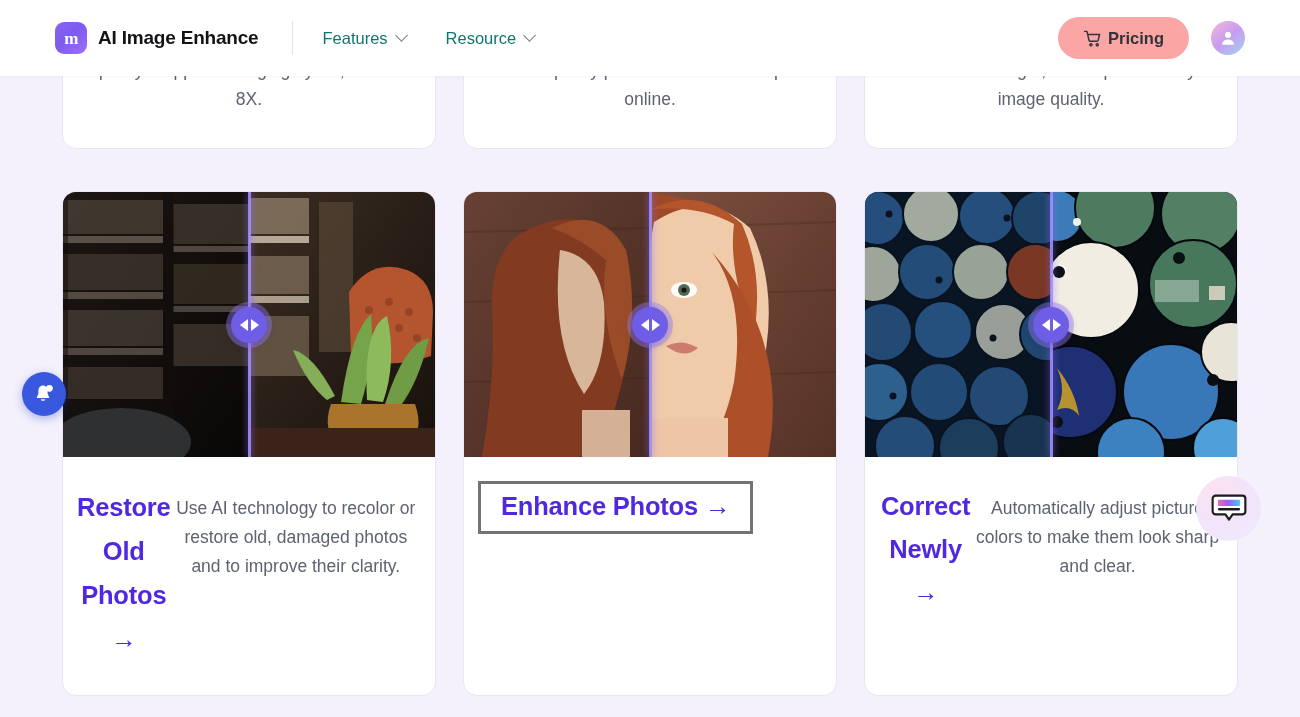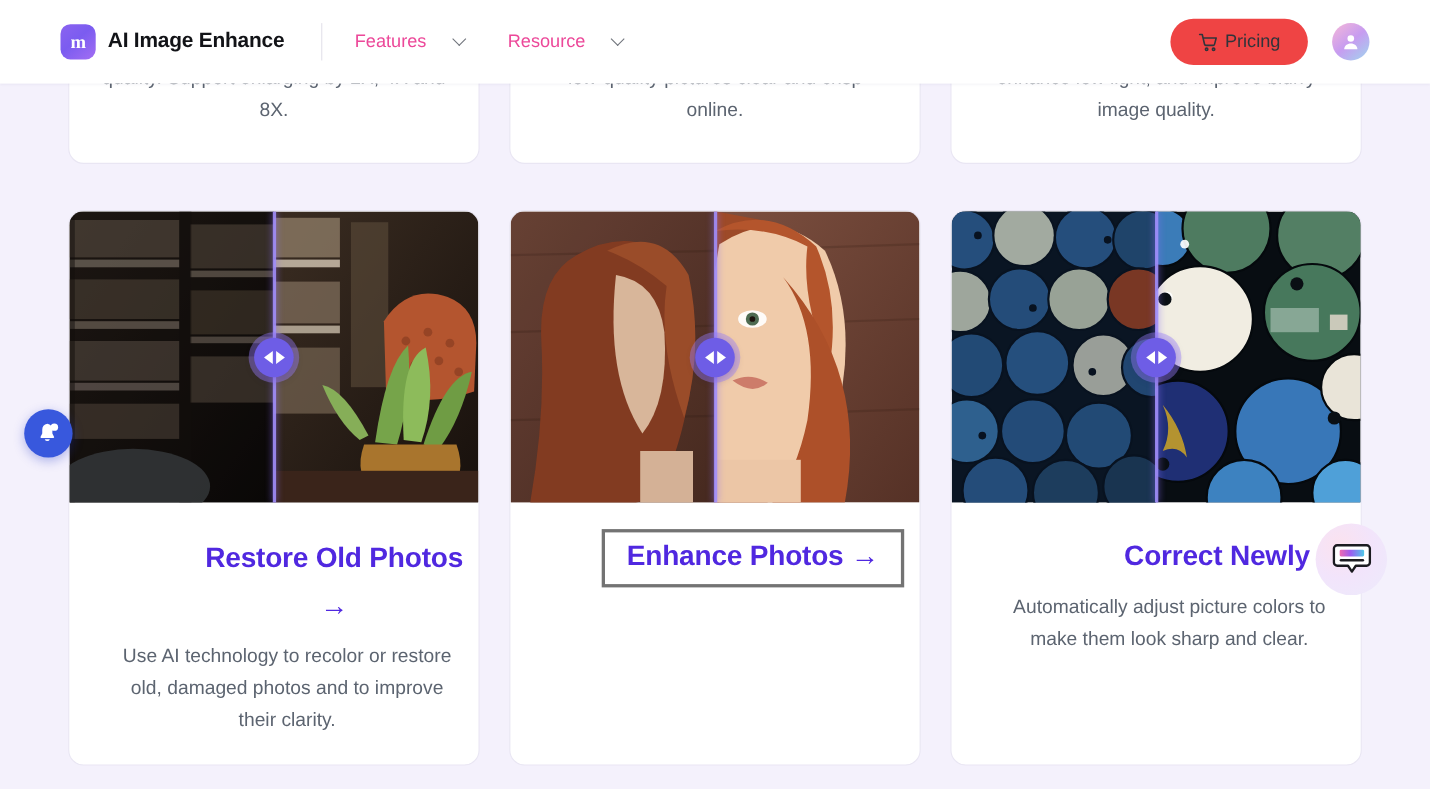--- a/index.html
+++ b/index.html
@@ -117,23 +117,23 @@
     flex: none;
   }
   .nav {
     display: flex;
     align-items: center;
     gap: 38px;
   }
   .nav-item {
     display: flex;
     align-items: center;
-    gap: 24px;
+    gap: 8px;
     font-size: 16.5px;
-    color: #ec4899;
+    color: #0f766e;
     cursor: pointer;
     white-space: nowrap;
   }
   .chev {
     width: 12px; height: 12px;
     display: inline-block;
     position: relative;
     top: -2px;
   }
   .chev::before {
@@ -147,23 +147,23 @@
   }
   .header-spacer { flex: 1; }
 
   .pricing-btn {
     display: flex;
     align-items: center;
     gap: 6px;
     height: 42px;
     padding: 0 25px;
     border-radius: 21px;
-    background: #ef4444;
+    background: #fca5a5;
     font-size: 16.5px;
-    font-weight: 400;
+    font-weight: 700;
     color: #30343b;
     cursor: pointer;
     white-space: nowrap;
   }
   .cart-ico { width: 19px; height: 19px; display:block; }
 
   .avatar {
     width: 34px; height: 34px;
     border-radius: 50%;
     margin-left: 22px;
@@ -222,22 +222,22 @@
     border-bottom: 6px solid transparent;
   }
   .tri.l { border-right: 8px solid #ffffff; }
   .tri.r { border-left: 8px solid #ffffff; }
 
   
   .card-body {
     flex: 1;
     padding: 28px 14px 0;
     display: flex;
-    flex-direction: column;
-    align-items: flex-end;
+    flex-direction: row;
+    align-items: flex-start;
   }
   .card-title {
     font-size: 25.5px;
     font-weight: 700;
     color: #5028e0;
     text-align: center;
     line-height: 43px;
     letter-spacing: -0.2px;
     cursor: pointer;
   }

